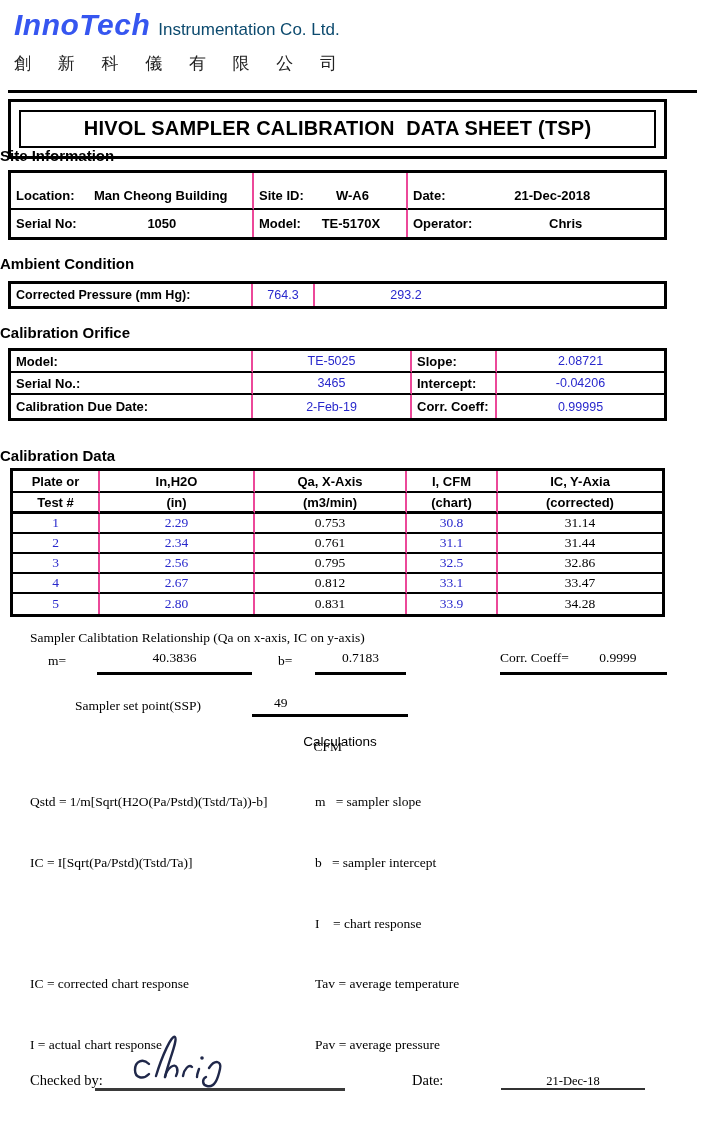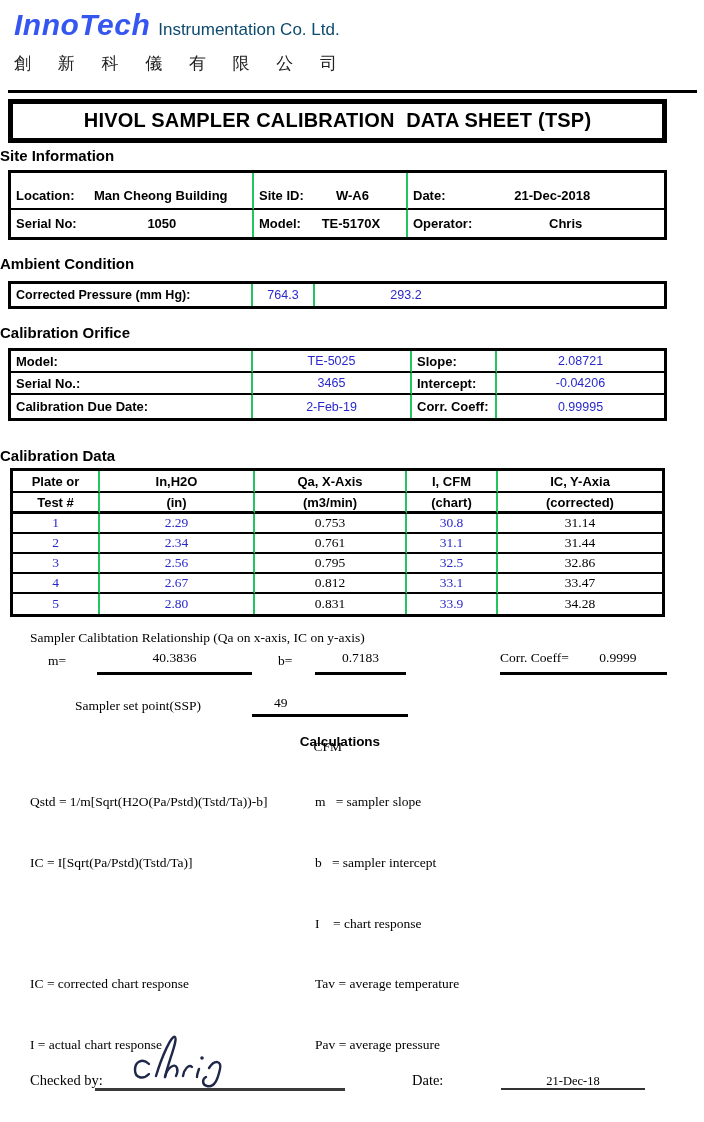--- a/index.html
+++ b/index.html
@@ -13,32 +13,32 @@
     font-family:"Liberation Sans",sans-serif;color:var(--ink);
   }
   .abs{position:absolute;}
 
   
   .logo{font-size:30px;font-weight:bold;font-style:italic;color:var(--logo-blue);letter-spacing:.5px;}
   .co-name{font-size:17px;font-weight:normal;margin-left:8px;color:#0c4a6e;}
   .zh{font-size:17px;letter-spacing:11px;color:#222;font-family:"Liberation Sans",sans-serif;}
   .top-rule{height:3px;background:#000;}
 
-  .title-box{border:3px solid #000;padding:0;background:#fff;box-sizing:border-box;}
+  .title-box{border:3px solid #000;padding:8px;background:#fff;box-sizing:border-box;}
   .title-inner{border:2px solid #000;text-align:center;font-size:20px;font-weight:bold;
     padding:5px 0 6px 0;white-space:pre;letter-spacing:.2px;}
 
   .sec-h{width:704px;text-align:left;font-size:15px;font-weight:bold;}
 
   
   .tbl{border:3px solid #000;box-sizing:border-box;display:grid;background:#fff;}
   .cell{display:flex;align-items:center;padding:0 5px;box-sizing:border-box;overflow:hidden;}
   .cell .lbl{font-weight:bold;font-size:13px;white-space:nowrap;}
   .cell .val{flex:1;text-align:center;font-weight:bold;font-size:13px;white-space:nowrap;}
-  .br{border-right:2px solid #22c55e;}
+  .br{border-right:2px solid #ec4899;}
   .bb{border-bottom:2px solid #000;}
 
   
   #site-table{grid-template-columns:243px 154px 256px;grid-template-rows:37px 27px;}
   #site-table .row1{align-items:flex-end;padding-bottom:5px;}
 
   
   #ambient-table{grid-template-columns:242px 62px 182px 167px;grid-template-rows:22px;}
   .blue-val{flex:1;text-align:center;font-size:12.5px;color:var(--value-blue);font-weight:normal;white-space:nowrap;}
 
@@ -218,21 +218,21 @@
   </div>
 
   <div class="abs" style="top:695px;left:0;width:660px;height:26px;padding-left:8px;">
     <span class="abs serif" style="left:75px;top:3px;">Sampler set point(SSP)</span>
     <span class="abs serif uline" style="left:252px;top:0;width:156px;height:22px;display:flex;padding-left:22px;box-sizing:border-box;">
       <span>49</span>
       <span style="margin-left:26px;margin-top:44px;">CFM</span>
     </span>
   </div>
 
-  <div class="abs" style="top:734px;left:0;width:680px;text-align:center;font-weight:bold;font-size:13.5px;">Calculations</div>
+  <div class="abs" style="top:734px;left:0;width:680px;text-align:center;font-weight:normal;font-size:13.5px;">Calculations</div>
 
   <div class="abs serif calc-col" style="top:752px;left:30px;">
     <div>Qstd = 1/m[Sqrt(H2O(Pa/Pstd)(Tstd/Ta))-b]</div>
     <div>IC = I[Sqrt(Pa/Pstd)(Tstd/Ta)]</div>
     <div>&nbsp;</div>
     <div>IC = corrected chart response</div>
     <div>I = actual chart response</div>
     
     
     

